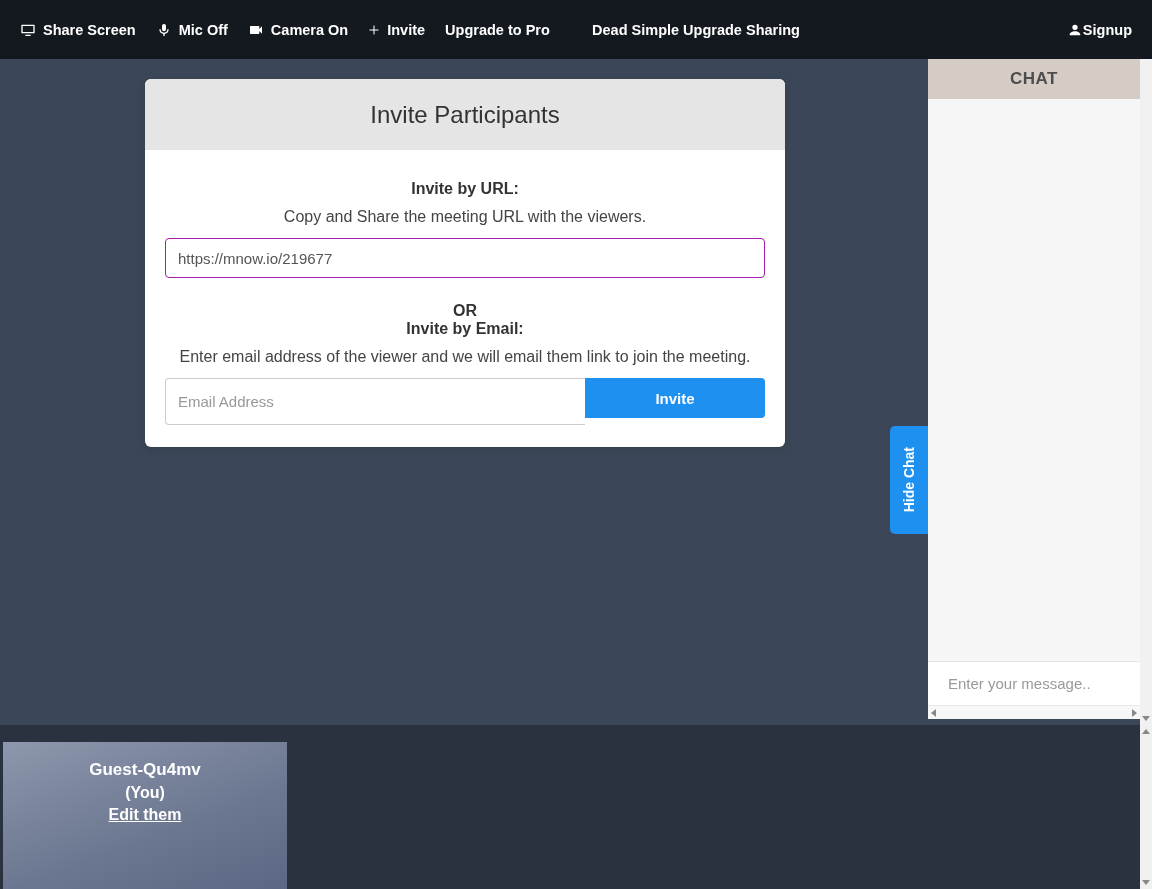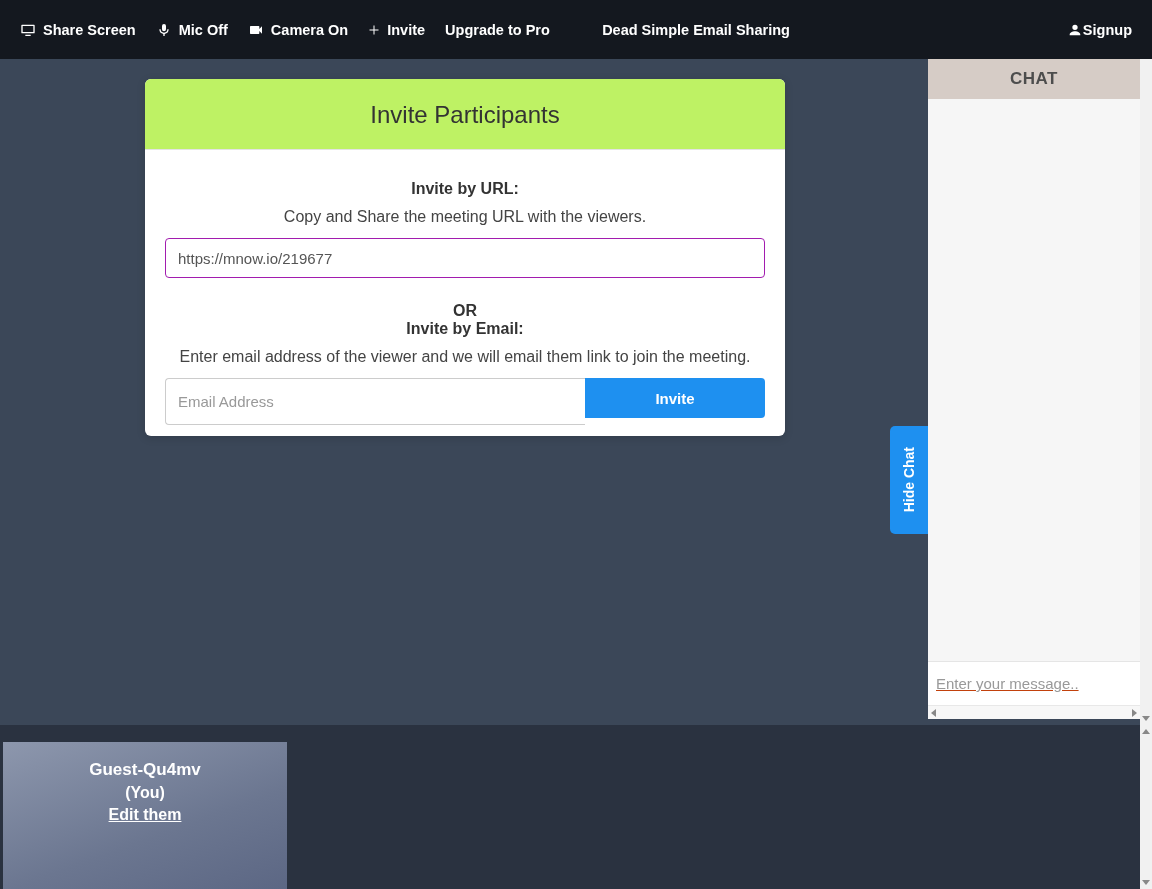--- a/index.html
+++ b/index.html
@@ -48,30 +48,30 @@
   position: absolute;
   top: 79px;
   left: 145px;
   width: 640px;
   background: #fff;
   border-radius: 6px;
   box-shadow: 0 2px 8px rgba(0,0,0,0.15);
   overflow: hidden;
 }
 .invite-header {
-  background: #bef264;
+  background: #e5e5e5;
   text-align: center;
   padding: 22px 10px 20px;
   border-bottom: 1px solid #e3e3e3;
   font-size: 24px;
   color: #333;
   font-weight: 400;
 }
 .invite-body {
-  padding: 30px 20px 11px;
+  padding: 30px 20px 22px;
   text-align: center;
   color: #333;
 }
 .invite-body .section-title {
   font-weight: 700;
   font-size: 16px;
   margin-bottom: 10px;
 }
 .invite-body .desc {
   font-size: 16px;
@@ -132,25 +132,24 @@
   letter-spacing: 0.5px;
 }
 .chat-body { flex: 1; background: #f6f6f6; }
 .chat-input-wrap {
   border-top: 1px solid #e5e5e5;
   background: #fff;
 }
 .chat-input {
   width: 100%;
   border: none;
-  padding: 13px 8px;
+  padding: 13px 20px;
   font-size: 15px;
   outline: none;
   color: #c2410c;
-  text-decoration: underline;
 }
 .chat-scroll-x {
   height: 14px;
   background: #f7f7f7;
   border-top: 1px solid #e8e8e8;
   position: relative;
 }
 .chat-scroll-x::before, .chat-scroll-x::after {
   content: "";
   position: absolute;
@@ -298,21 +297,21 @@
         <svg viewBox="0 0 24 24">
             <path d="M11 3h2v8h8v2h-8v8h-2v-8H3v-2h8V3z"></path>
           </svg>
       </span>
       <span>Invite</span>
     </div>
     <div class="item">
       <span>Upgrade to Pro</span>
     </div>
   </div>
-  <div class="brand">Dead Simple Email Sharing</div>
+  <div class="brand">Dead Simple Upgrade Sharing</div>
   <div class="right">
     <span class="icon">
       <svg viewBox="0 0 24 24">
           <path d="M12 12a4 4 0 100-8 4 4 0 000 8zm0 2c-4 0-8 2-8 5v1h16v-1c0-3-4-5-8-5z"></path>
         </svg>
     </span>
     <span>Signup</span>
   </div>
 </div>
 

